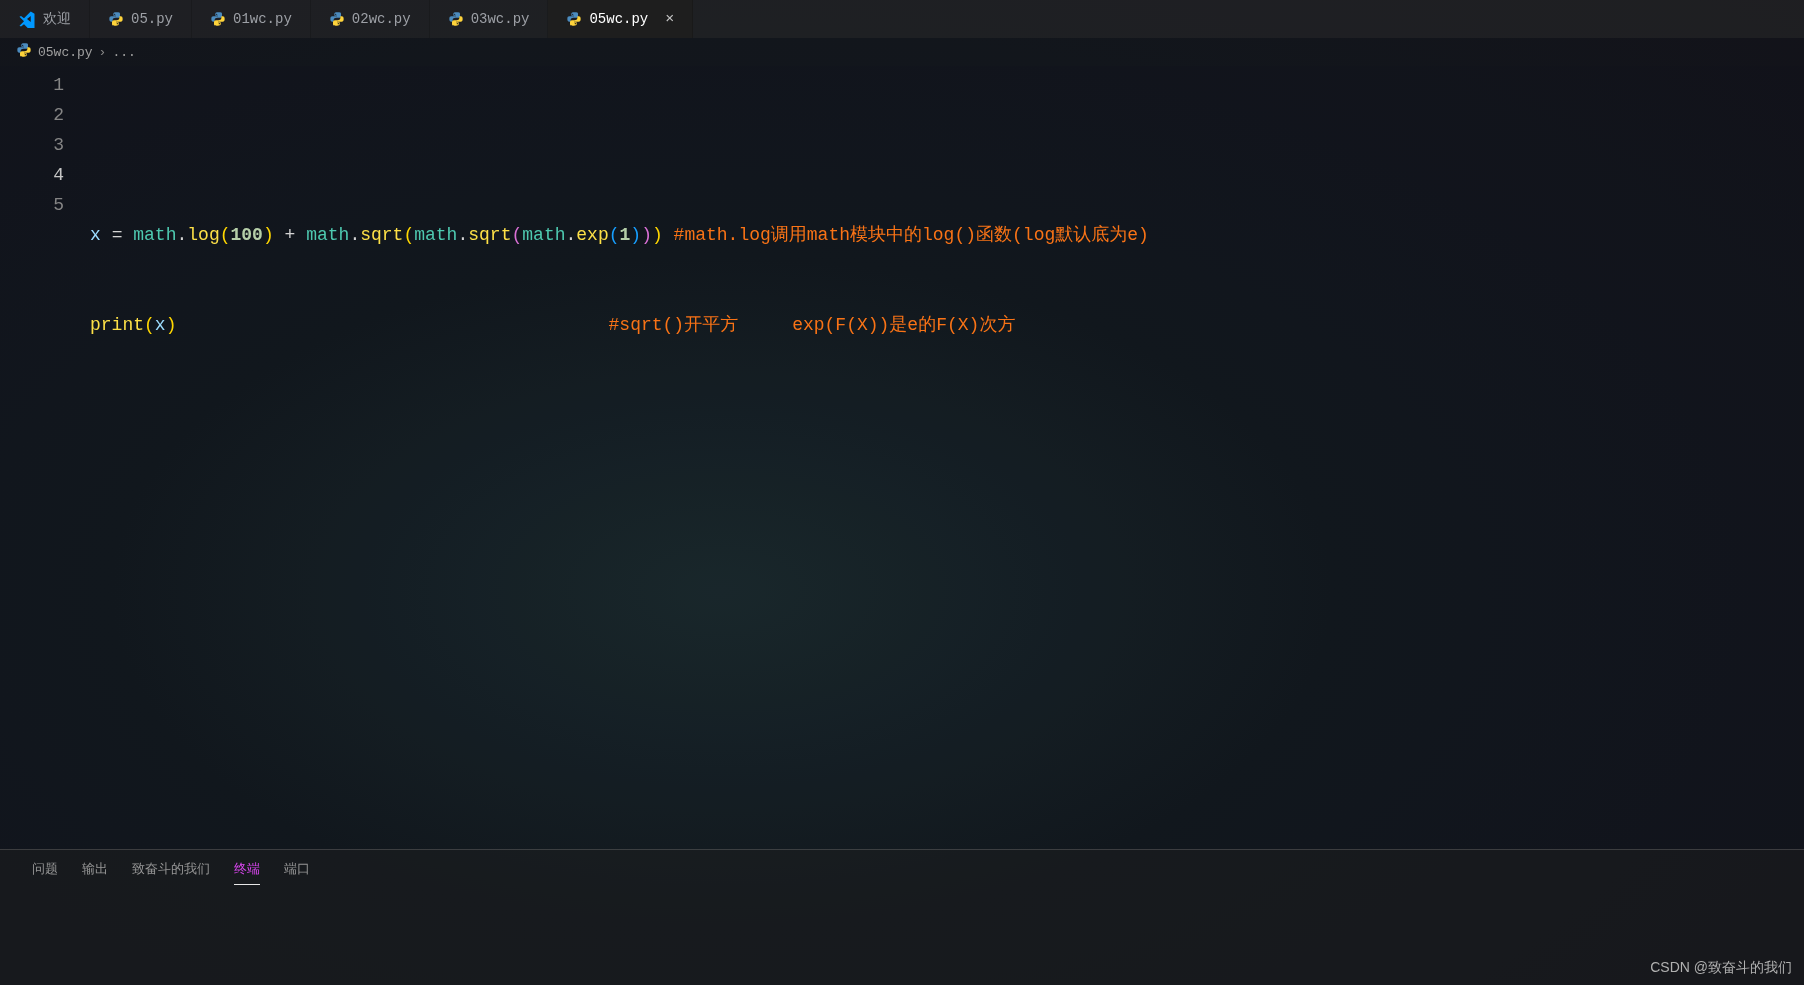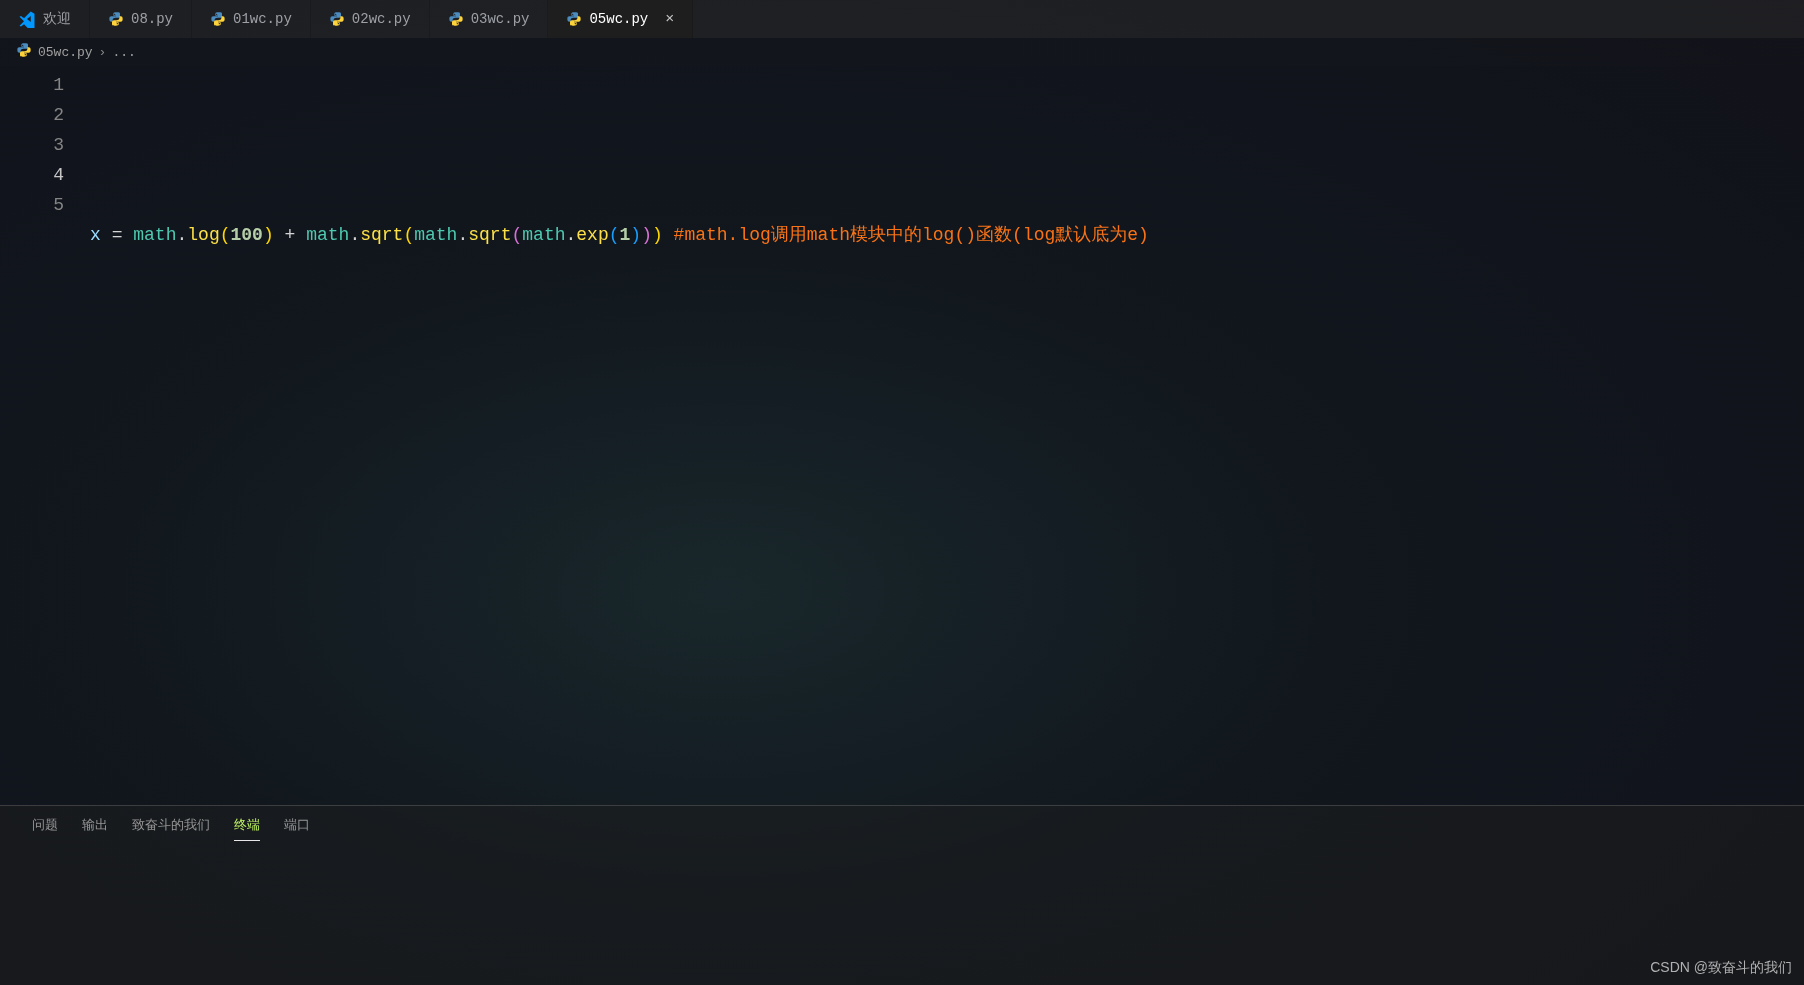--- a/index.html
+++ b/index.html
@@ -109,37 +109,37 @@
     .tok-var { color: #9cdcfe; }
     .tok-op { color: #d4d4d4; }
     .tok-func { color: #fde047; }
     .tok-num { color: #b5cea8; font-weight: bold; }
     .tok-paren-y { color: #ffd700; }
     .tok-paren-p { color: #da70d6; }
     .tok-paren-b { color: #179fff; }
     .tok-comment { color: #f97316; }
     
     .panel {
-      height: 180px;
+      height: 136px;
       border-top: 1px solid rgba(128,128,128,0.35);
       background: rgba(30,30,30,0.5);
     }
     .panel-tabs {
       display: flex;
       gap: 24px;
       padding: 10px 32px 8px;
       font-size: 13px;
     }
     .panel-tab {
       color: #969696;
       cursor: pointer;
       padding-bottom: 6px;
     }
     .panel-tab.active {
-      color: #bef264;
+      color: #d946ef;
       border-bottom: 1px solid #e7e7e7;
     }
     .terminal {
       padding: 12px 32px;
       font-size: 15px;
       color: #cccccc;
     }
     
     .watermark {
       position: absolute;
@@ -175,21 +175,21 @@
       </span>
       <span>欢迎</span>
     </div>
     <div class="tab">
       <span class="icon">
         <svg class="py-icon" viewBox="0 0 24 24">
             <path fill="#4B8BBE" d="M12 2c-2 0-4 .3-4 2v3h4v1H5c-2 0-3 1-3 4s1 4 3 4h2v-3c0-2 2-3 4-3h4c2 0 3-1 3-3V4c0-2-2-2-4-2h-2zm-2 2a1 1 0 110 2 1 1 0 010-2z"></path>
             <path fill="#FFD43B" d="M12 22c2 0 4-.3 4-2v-3h-4v-1h7c2 0 3-1 3-4s-1-4-3-4h-2v3c0 2-2 3-4 3H9c-2 0-3 1-3 3v3c0 2 2 2 4 2h2zm2-2a1 1 0 110-2 1 1 0 010 2z"></path>
           </svg>
       </span>
-      <span>08.py</span>
+      <span>05.py</span>
     </div>
     <div class="tab">
       <span class="icon">
         <svg class="py-icon" viewBox="0 0 24 24">
             <path fill="#4B8BBE" d="M12 2c-2 0-4 .3-4 2v3h4v1H5c-2 0-3 1-3 4s1 4 3 4h2v-3c0-2 2-3 4-3h4c2 0 3-1 3-3V4c0-2-2-2-4-2h-2zm-2 2a1 1 0 110 2 1 1 0 010-2z"></path>
             <path fill="#FFD43B" d="M12 22c2 0 4-.3 4-2v-3h-4v-1h7c2 0 3-1 3-4s-1-4-3-4h-2v3c0 2-2 3-4 3H9c-2 0-3 1-3 3v3c0 2 2 2 4 2h2zm2-2a1 1 0 110-2 1 1 0 010 2z"></path>
           </svg>
       </span>
       <span>01wc.py</span>
     </div>
@@ -239,20 +239,21 @@
     <div class="gutter">
       <div class="ln">1</div>
       <div class="ln">2</div>
       <div class="ln">3</div>
       <div class="ln current">4</div>
       <div class="ln">5</div>
     </div>
     <div class="code">
       <div class="code-line"></div>
       <div class="code-line"><span class="tok-var">x</span><span> </span><span class="tok-op">=</span><span> </span><span class="tok-module">math</span><span class="tok-op">.</span><span class="tok-func">log</span><span class="tok-paren-y">(</span><span class="tok-num">100</span><span class="tok-paren-y">)</span><span> </span><span class="tok-op">+</span><span> </span><span class="tok-module">math</span><span class="tok-op">.</span><span class="tok-func">sqrt</span><span class="tok-paren-y">(</span><span class="tok-module">math</span><span class="tok-op">.</span><span class="tok-func">sqrt</span><span class="tok-paren-p">(</span><span class="tok-module">math</span><span class="tok-op">.</span><span class="tok-func">exp</span><span class="tok-paren-b">(</span><span class="tok-num">1</span><span class="tok-paren-b">)</span><span class="tok-paren-p">)</span><span class="tok-paren-y">)</span><span> </span><span class="tok-comment">#math.log调用math模块中的log()函数(log默认底为e)</span></div>
+      <div class="code-line"><span class="tok-func">print</span><span class="tok-paren-y">(</span><span class="tok-var">x</span><span class="tok-paren-y">)</span><span>                                        </span><span class="tok-comment">#sqrt()开平方     exp(F(X))是e的F(X)次方</span></div>
       <div class="code-line"></div>
     </div>
   </div>
 
   <div class="panel">
     <div class="panel-tabs">
       <div class="panel-tab">问题</div>
       <div class="panel-tab">输出</div>
       <div class="panel-tab">致奋斗的我们</div>
       <div class="panel-tab active">终端</div>

